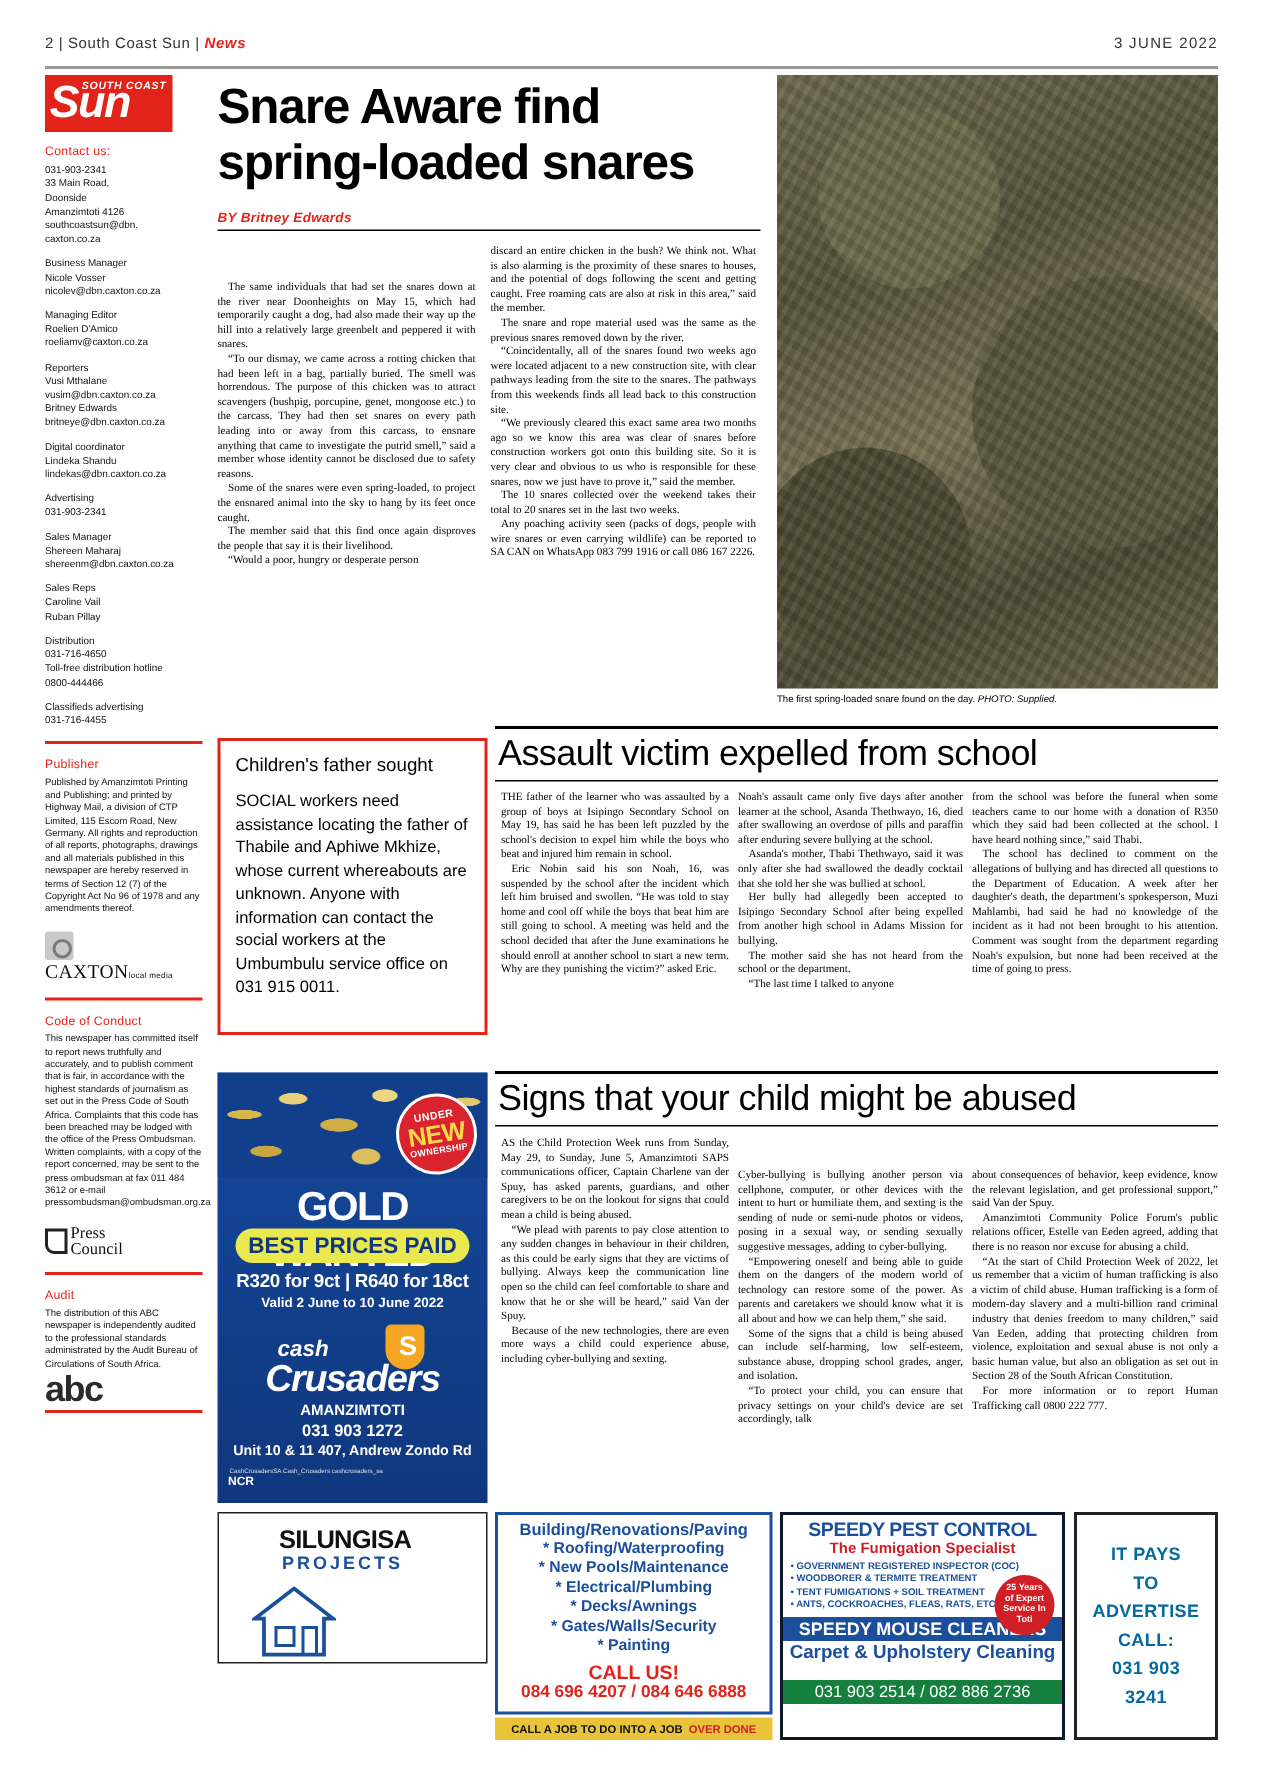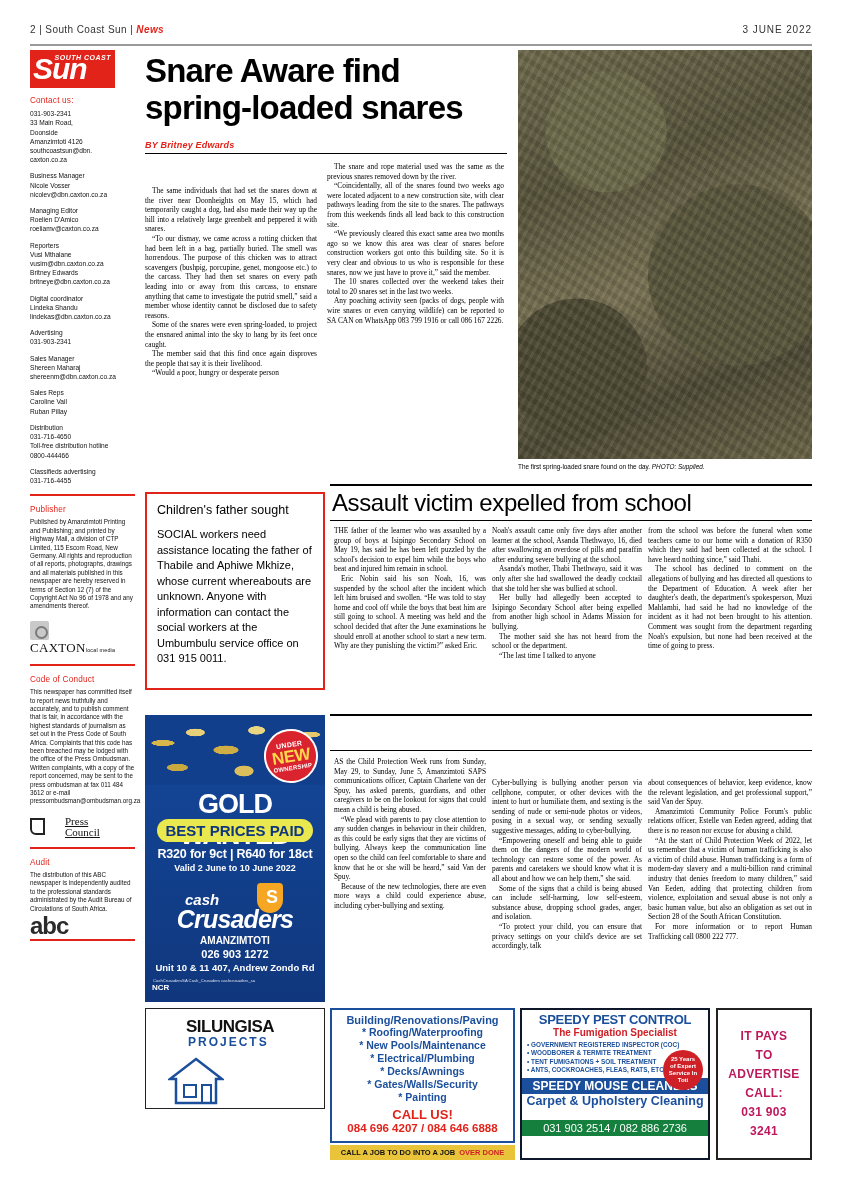--- a/index.html
+++ b/index.html
@@ -62,21 +62,21 @@
   .caxton-mark {
     width: 19px; height: 19px; background: #c9c9c9; border-radius: 2px;
     position: relative; margin-bottom: 3px;
   }
   .caxton-mark::after{
     content:""; position:absolute; left:5px; top:5px; width:9px;height:9px;
     border:2px solid #7a7a7a; border-radius:50%;
   }
   .caxton-word { font-family: "Liberation Serif", serif; font-size: 13px; letter-spacing: .3px; }
   .caxton-sub { font-size: 5.4px; letter-spacing: .2px; }
-  .press-council { display:flex; align-items:center; gap:20px; margin:10px 0 4px;text-decoration:underline; }
+  .press-council { display:flex; align-items:center; gap:2px; margin:10px 0 4px; }
   .pc-mark { width:15px; height:17px; border:2px solid #222; border-radius:0 0 0 6px; }
   .pc-text { font-family:"Liberation Serif", serif; font-size:11px; line-height:11px; }
   .abc-logo {
     font-family:"Liberation Sans", sans-serif; font-weight:bold; font-size:24px;
     letter-spacing:-1px; margin:8px 0 6px; color:#2b2b2b;
   }
 
   .headline {
     font-family: "Liberation Sans", sans-serif;
     font-weight: bold; font-size: 33px; line-height: 37px;
@@ -222,21 +222,21 @@
   .sp-list { text-align:left; padding:3px 4px 0 5px; font-size:6.4px; line-height:8.4px; font-weight:bold;}
   .sp-badge{ position:absolute; right:5px; top:40px; width:40px; height:40px; border-radius:50%;
     background:#cf2027; color:#fff; font-size:6px; font-weight:bold; line-height:7px;
     display:flex; flex-direction:column; align-items:center; justify-content:center;}
   .sp-mouse{ background:#1b4f9c; color:#fff; font-size:12px; font-weight:bold; padding:1px 0; margin-top:3px;}
   .sp-carp{ font-size:12.5px; font-weight:bold; color:#1b4f9c;}
   .sp-tel{ background:#15803d; color:#fff; font-size:11px; font-weight:normal; padding:2px 0; margin-top:12px;}
 
   .ad-itpays {
     position: absolute; left: 716px; top: 1008px; width: 96px; height: 152px;
-    border: 2px solid #222; background:#fff; color:#be185d;
+    border: 2px solid #222; background:#fff; color:#0369a1;
     font-family:"Liberation Sans",sans-serif; text-align:center;
     display:flex; flex-direction:column; align-items:center; justify-content:center;
     font-size:12px; font-weight:bold; line-height:19px; letter-spacing:.3px;
   }
 
   
   .col { position:absolute; }
 </style>
 </head>
 <body>
@@ -354,20 +354,21 @@
 
   <div class="col colbody" style="left:145px; top:186px; width:172px;">
     <p>The same individuals that had set the snares down at the river near Doonheights on May 15, which had temporarily caught a dog, had also made their way up the hill into a relatively large greenbelt and peppered it with snares.</p>
     <p>“To our dismay, we came across a rotting chicken that had been left in a bag, partially buried. The smell was horrendous. The purpose of this chicken was to attract scavengers (bushpig, porcupine, genet, mongoose etc.) to the carcass. They had then set snares on every path leading into or away from this carcass, to ensnare anything that came to investigate the putrid smell,” said a member whose identity cannot be disclosed due to safety reasons.</p>
     <p>Some of the snares were even spring-loaded, to project the ensnared animal into the sky to hang by its feet once caught.</p>
     <p>The member said that this find once again disproves the people that say it is their livelihood.</p>
     <p>“Would a poor, hungry or desperate person</p>
   </div>
 
   <div class="col colbody" style="left:327px; top:162px; width:177px;">
+    <p class="first">discard an entire chicken in the bush? We think not. What is also alarming is the proximity of these snares to houses, and the potential of dogs following the scent and getting caught. Free roaming cats are also at risk in this area,” said the member.</p>
     <p>The snare and rope material used was the same as the previous snares removed down by the river.</p>
     <p>“Coincidentally, all of the snares found two weeks ago were located adjacent to a new construction site, with clear pathways leading from the site to the snares. The pathways from this weekends finds all lead back to this construction site.</p>
     <p>“We previously cleared this exact same area two months ago so we know this area was clear of snares before construction workers got onto this building site. So it is very clear and obvious to us who is responsible for these snares, now we just have to prove it,” said the member.</p>
     <p>The 10 snares collected over the weekend takes their total to 20 snares set in the last two weeks.</p>
     <p>Any poaching activity seen (packs of dogs, people with wire snares or even carrying wildlife) can be reported to SA CAN on WhatsApp 083 799 1916 or call 086 167 2226.</p>
   </div>
 
   <div class="photo"></div>
   <div class="photo-caption">
     <span>The first spring-loaded snare found on the day.</span>
@@ -395,20 +396,23 @@
     <p>Her bully had allegedly been accepted to Isipingo Secondary School after being expelled from another high school in Adams Mission for bullying.</p>
     <p>The mother said she has not heard from the school or the department.</p>
     <p>“The last time I talked to anyone</p>
   </div>
   <div class="col colbody" style="left:648px; top:526px; width:164px;">
     <p class="first">from the school was before the funeral when some teachers came to our home with a donation of R350 which they said had been collected at the school. I have heard nothing since,” said Thabi.</p>
     <p>The school has declined to comment on the allegations of bullying and has directed all questions to the Department of Education. A week after her daughter's death, the department's spokesperson, Muzi Mahlambi, had said he had no knowledge of the incident as it had not been brought to his attention. Comment was sought from the department regarding Noah's expulsion, but none had been received at the time of going to press.</p>
   </div>
 
   <div class="rule" style="left:330px; top:714px; width:482px; height:2px;"></div>
+  <div class="col" style="left:332px; top:720px; width:480px;">
+    <div class="headline2">Signs that your child might be abused</div>
+  </div>
   <div class="rule" style="left:330px; top:750px; width:482px; height:1px;"></div>
 
   <div class="col colbody" style="left:334px; top:757px; width:152px;">
     <p class="first">AS the Child Protection Week runs from Sunday, May 29, to Sunday, June 5, Amanzimtoti SAPS communications officer, Captain Charlene van der Spuy, has asked parents, guardians, and other caregivers to be on the lookout for signs that could mean a child is being abused.</p>
     <p>“We plead with parents to pay close attention to any sudden changes in behaviour in their children, as this could be early signs that they are victims of bullying. Always keep the communication line open so the child can feel comfortable to share and know that he or she will be heard,” said Van der Spuy.</p>
     <p>Because of the new technologies, there are even more ways a child could experience abuse, including cyber-bullying and sexting.</p>
   </div>
   <div class="col colbody" style="left:492px; top:778px; width:150px;">
     <p class="first">Cyber-bullying is bullying another person via cellphone, computer, or other devices with the intent to hurt or humiliate them, and sexting is the sending of nude or semi-nude photos or videos, posing in a sexual way, or sending sexually suggestive messages, adding to cyber-bullying.</p>
     <p>“Empowering oneself and being able to guide them on the dangers of the modern world of technology can restore some of the power. As parents and caretakers we should know what it is all about and how we can help them,” she said.</p>
@@ -432,21 +436,21 @@
     <div class="gw-title">GOLD WANTED</div>
     <div class="gw-sub">BEST PRICES PAID</div>
     <div class="gw-price">R320 for 9ct | R640 for 18ct</div>
     <div class="gw-valid">Valid 2 June to 10 June 2022</div>
     <div class="cc-shield">
         <span>S</span>
       </div>
     <div class="cc-cash">cash</div>
     <div class="cc-crus">Crusaders</div>
     <div class="cc-town">AMANZIMTOTI</div>
-    <div class="cc-tel">026 903 1272</div>
+    <div class="cc-tel">031 903 1272</div>
     <div class="cc-addr">Unit 10 &amp; 11 407, Andrew Zondo Rd</div>
     <div class="cc-social">CashCrusadersSA    Cash_Crusaders    cashcrusaders_sa</div>
     <div class="ncr">NCR</div>
   </div>
 
   <div class="ad-silungisa">
     <div class="sil-title">SILUNGISA</div>
     <div class="sil-sub">PROJECTS</div>
     <div class="sil-house">
       <svg width="56" height="48" viewBox="0 0 56 48">

